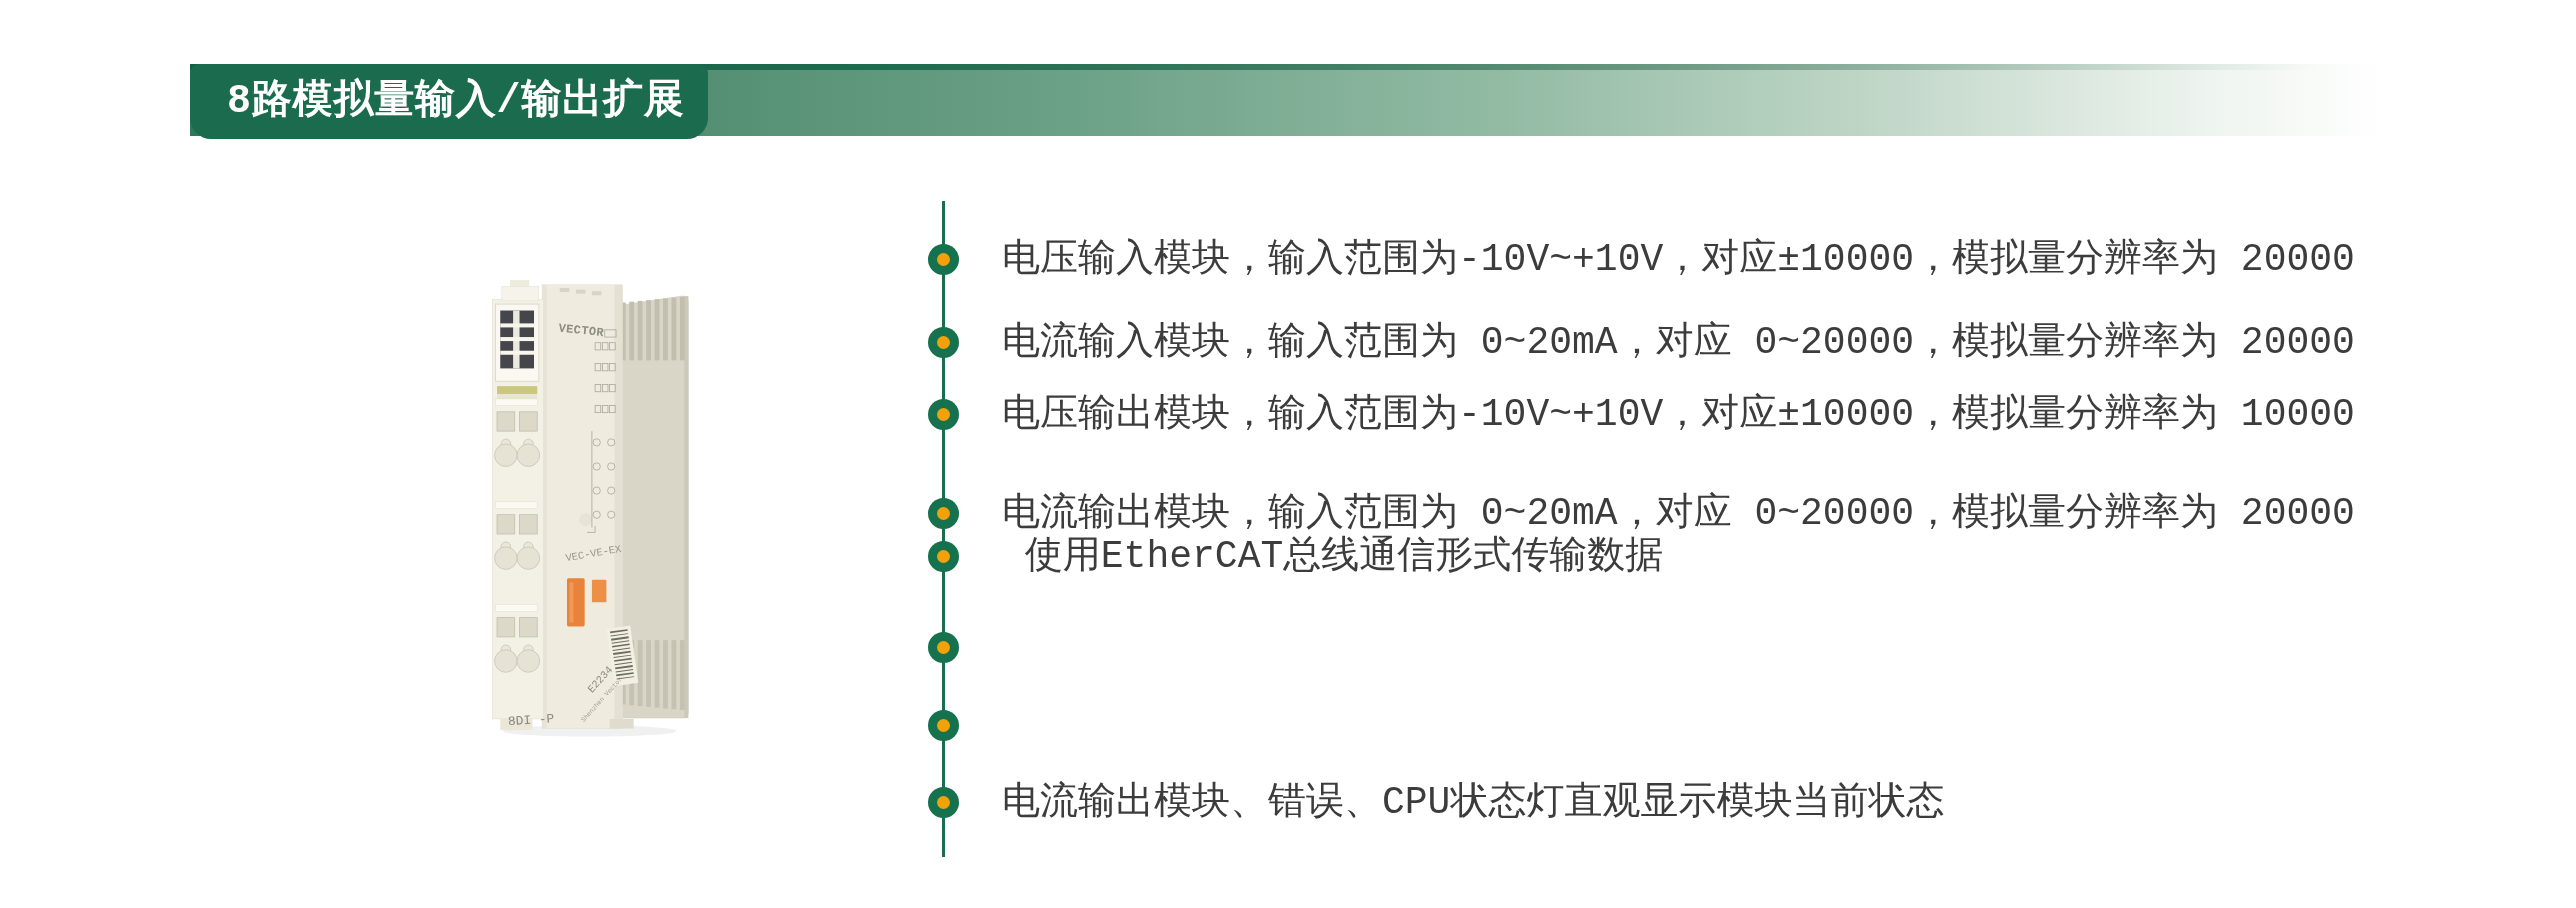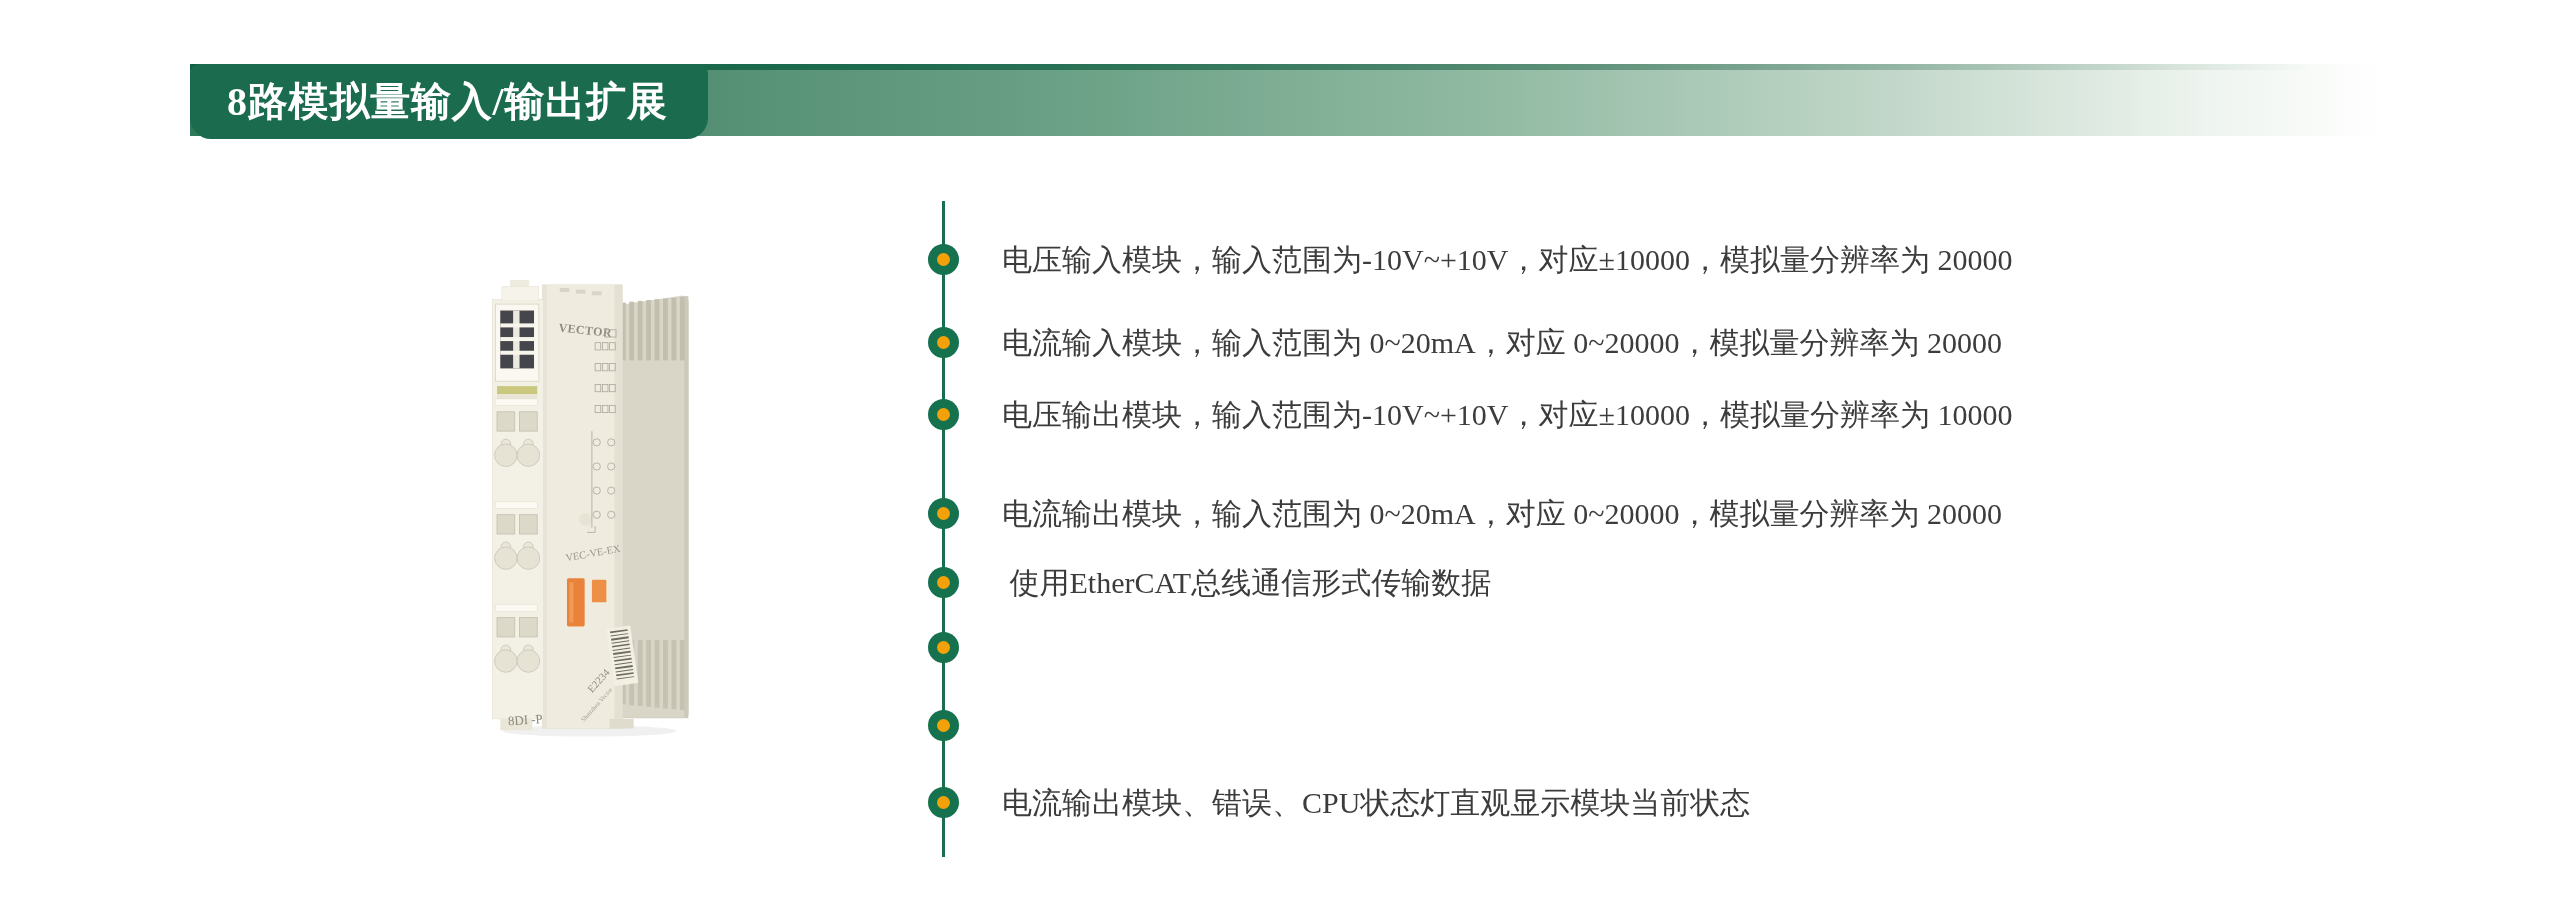--- a/index.html
+++ b/index.html
@@ -1,18 +1,18 @@
 <!DOCTYPE html>
 <html style="font-size:13px"><head>
 <meta charset="utf-8">
 <style>
   html,body { margin:0; padding:0; background:#ffffff; }
   .canvas {
     position:relative; width:2576px; height:908px; background:#ffffff;
-    overflow:hidden; font-family:Liberation Serif, serif;
+    overflow:hidden; font-family:Liberation Mono, monospace;
   }
 
   
   .banner-bar {
     position:absolute; left:190px; top:64px; width:2193px; height:72px;
     background:linear-gradient(90deg,
       #2e7758 0%, #4f8b70 20%, #6ba186 40%, #93bba4 60%,
       #c3d8ca 78%, #eef4ef 92%, #ffffff 100%);
   }
   .banner-bar::before {
@@ -42,25 +42,25 @@
   }
   .bullet {
     width:31px; height:31px; flex:none; border-radius:50%;
     background:#15714e; position:relative;
   }
   .bullet::after {
     content:""; position:absolute; left:8.9px; top:8.9px; width:13px; height:13px;
     border-radius:50%; background:#f2a208;
   }
   .feature-text {
-    margin-left:43px; font-size:30px; color:#3c3c3c; white-space:pre;
+    margin-left:43px; font-size:38px; color:#3c3c3c; white-space:pre;
     line-height:1;
   }
   .li-0{top:244px}.li-1{top:327px}.li-2{top:399px}.li-3{top:498px}
-  .li-4{top:567px}.li-5{top:632px}.li-6{top:710px}.li-7{top:787px}
+  .li-4{top:541px}.li-5{top:632px}.li-6{top:710px}.li-7{top:787px}
 
   
   .product-figure { position:absolute; left:489px; top:278px; width:205px; height:463px; }
 </style>
 </head>
 <body>
 
 <div class="canvas">
 
   <header>

